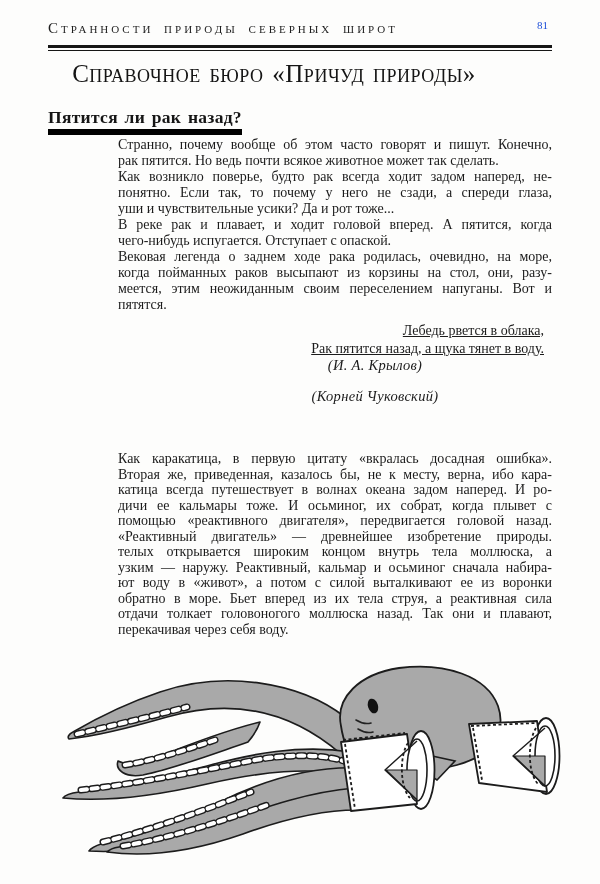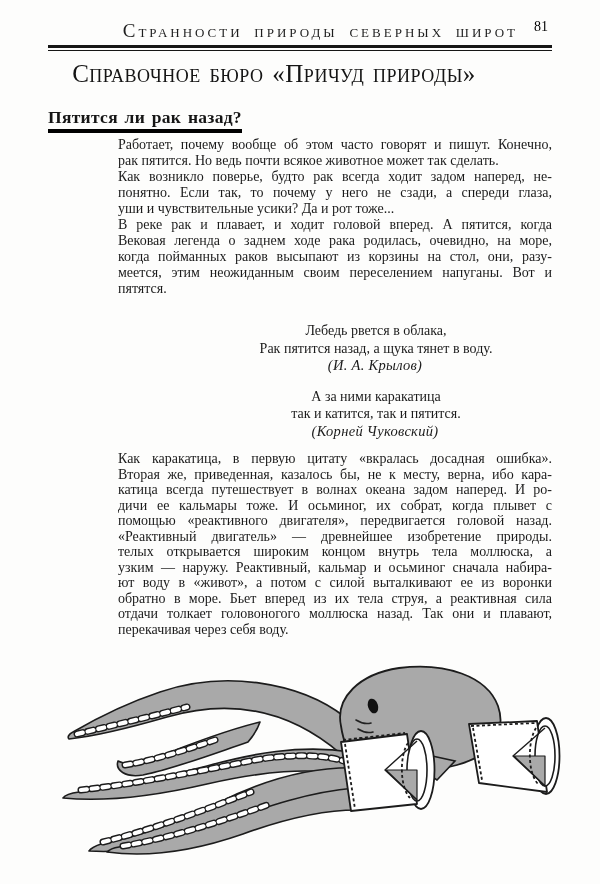--- a/index.html
+++ b/index.html
@@ -10,46 +10,46 @@
     color:#1c1c1c;
     overflow:hidden;
   }
   .page{
     position:relative;width:600px;height:884px;
     background:#fdfdfc;
   }
   
   .running-head{
     position:absolute;top:20px;left:48px;width:470px;
-    text-align:right;
+    text-align:left;
     font-variant:small-caps;
-    font-size:19px;letter-spacing:3px;word-spacing:4px;
+    font-size:15px;letter-spacing:3px;word-spacing:4px;
     color:#1e1e1e;white-space:nowrap;
   }
   .page-number{
     position:absolute;top:19px;right:52px;
-    font-size:14px;color:#000000;text-align:center;
+    font-size:11px;color:#1d4ed8;text-align:center;
   }
   .double-rule{
     position:absolute;left:48px;right:48px;top:45px;
     height:2px;
     border-top:3.5px solid #161616;
     border-bottom:1.5px solid #161616;
   }
   .section-title{
     position:absolute;top:60px;left:0;width:548px;
     text-align:center;
     font-variant:small-caps;
     font-size:25px;letter-spacing:0.5px;word-spacing:2px;
     color:#151515;white-space:nowrap;
   }
   .article-title{
     position:absolute;top:107px;left:48px;
     font-size:17.5px;font-weight:bold;letter-spacing:0.3px;word-spacing:2px;
-    border-bottom:4px solid #000000;
+    border-bottom:6px solid #000000;
     padding-bottom:1px;
     color:#151515;
   }
   
   .text-block{
     position:absolute;left:118px;width:434px;
     font-size:14px;color:#1b1b1b;
   }
   #block1{top:137px;line-height:16px;}
   #block2{top:451px;line-height:15.5px;}
@@ -60,21 +60,21 @@
   }
   .tline.end{
     text-align-last:left;
     font-family:Liberation Serif, serif;
   }
   
   .quote-area{
     position:absolute;left:208px;top:322px;width:336px;
     font-size:14px;line-height:17.5px;color:#1b1b1b;
   }
-  .quote .tline{text-align:center;text-align-last:auto;}
+  .quote .tline{text-align:right;text-align-last:auto;text-decoration:underline;}
   .quote-attribution{
     text-align:center;
     font-style:italic;
     font-size:14.5px;
     padding-right:2px;
     letter-spacing:0.3px;
   }
   .quote + .quote{margin-top:13px;}
   
   .illustration{
@@ -88,45 +88,42 @@
 
   <div class="running-head">Странности природы северных широт</div>
   <div class="page-number">81</div>
   <div class="double-rule"></div>
 
   <div class="section-title">Справочное бюро «Причуд природы»</div>
 
   <div class="article-title">Пятится ли рак назад?</div>
 
   <div class="text-block" id="block1">
-      <div class="tline">Работает, почему вообще об этом часто говорят и пишут. Конечно,</div>
+      <div class="tline">Странно, почему вообще об этом часто говорят и пишут. Конечно,</div>
       <div class="tline end">рак пятится. Но ведь почти всякое животное может так сделать.</div>
       <div class="tline">Как возникло поверье, будто рак всегда ходит задом наперед, не-</div>
       <div class="tline">понятно. Если так, то почему у него не сзади, а спереди глаза,</div>
       <div class="tline end">уши и чувствительные усики? Да и рот тоже...</div>
       <div class="tline">В реке рак и плавает, и ходит головой вперед. А пятится, когда</div>
+      <div class="tline end">чего-нибудь испугается. Отступает с опаской.</div>
       <div class="tline">Вековая легенда о заднем ходе рака родилась, очевидно, на море,</div>
       <div class="tline">когда пойманных раков высыпают из корзины на стол, они, разу-</div>
       <div class="tline">меется, этим неожиданным своим переселением напуганы. Вот и</div>
       <div class="tline end">пятятся.</div>
     </div>
 
   <div class="quote-area">
     <div class="quote">
       <div>
           <div class="tline">Лебедь рвется в облака,</div>
           <div class="tline">Рак пятится назад, а щука тянет в воду.</div>
         </div>
       <div class="quote-attribution">(И. А. Крылов)</div>
     </div>
     <div class="quote">
-      <div>
-          <div class="tline">А за ними каракатица</div>
-          <div class="tline">так и катится, так и пятится.</div>
-        </div>
       <div class="quote-attribution">(Корней Чуковский)</div>
     </div>
   </div>
 
   <div class="text-block" id="block2">
       <div class="tline">Как каракатица, в первую цитату «вкралась досадная ошибка».</div>
       <div class="tline">Вторая же, приведенная, казалось бы, не к месту, верна, ибо кара-</div>
       <div class="tline">катица всегда путешествует в волнах океана задом наперед. И ро-</div>
       <div class="tline">дичи ее кальмары тоже. И осьминог, их собрат, когда плывет с</div>
       <div class="tline">помощью «реактивного двигателя», передвигается головой назад.</div>

